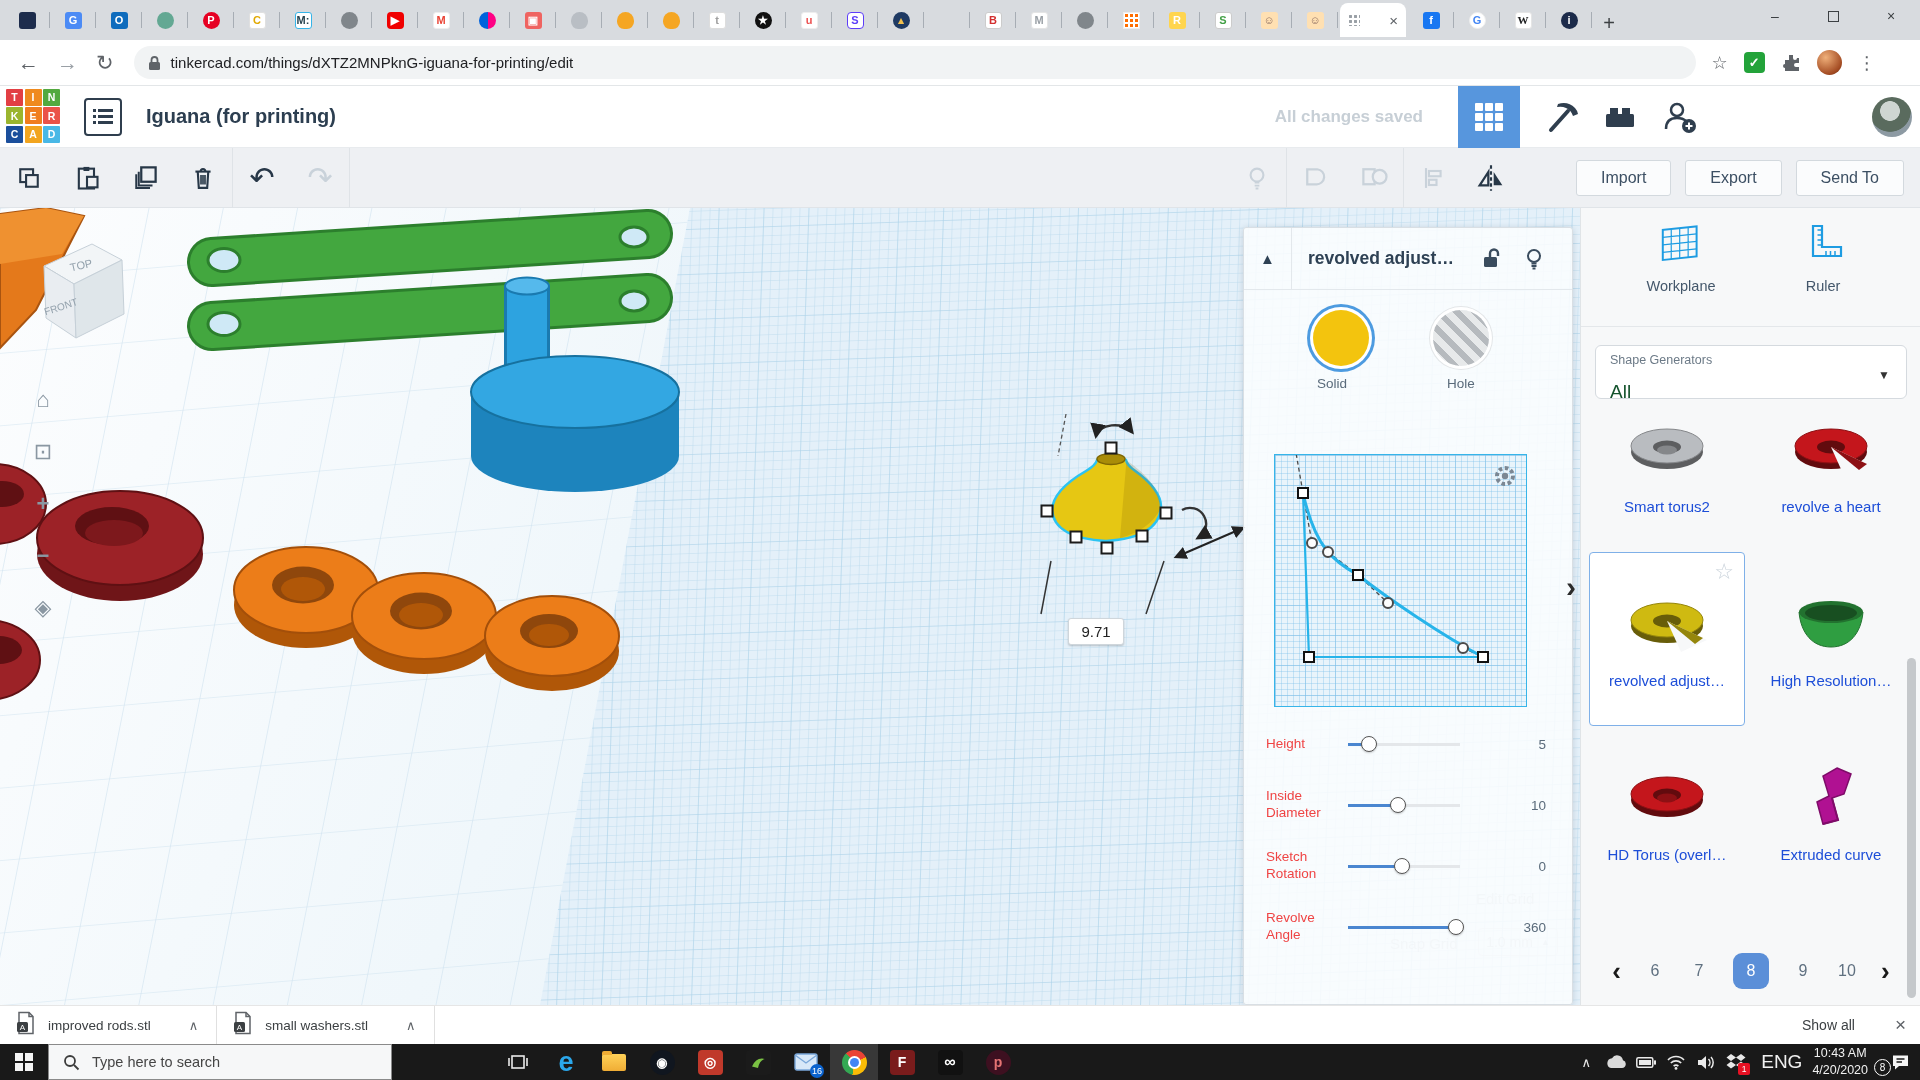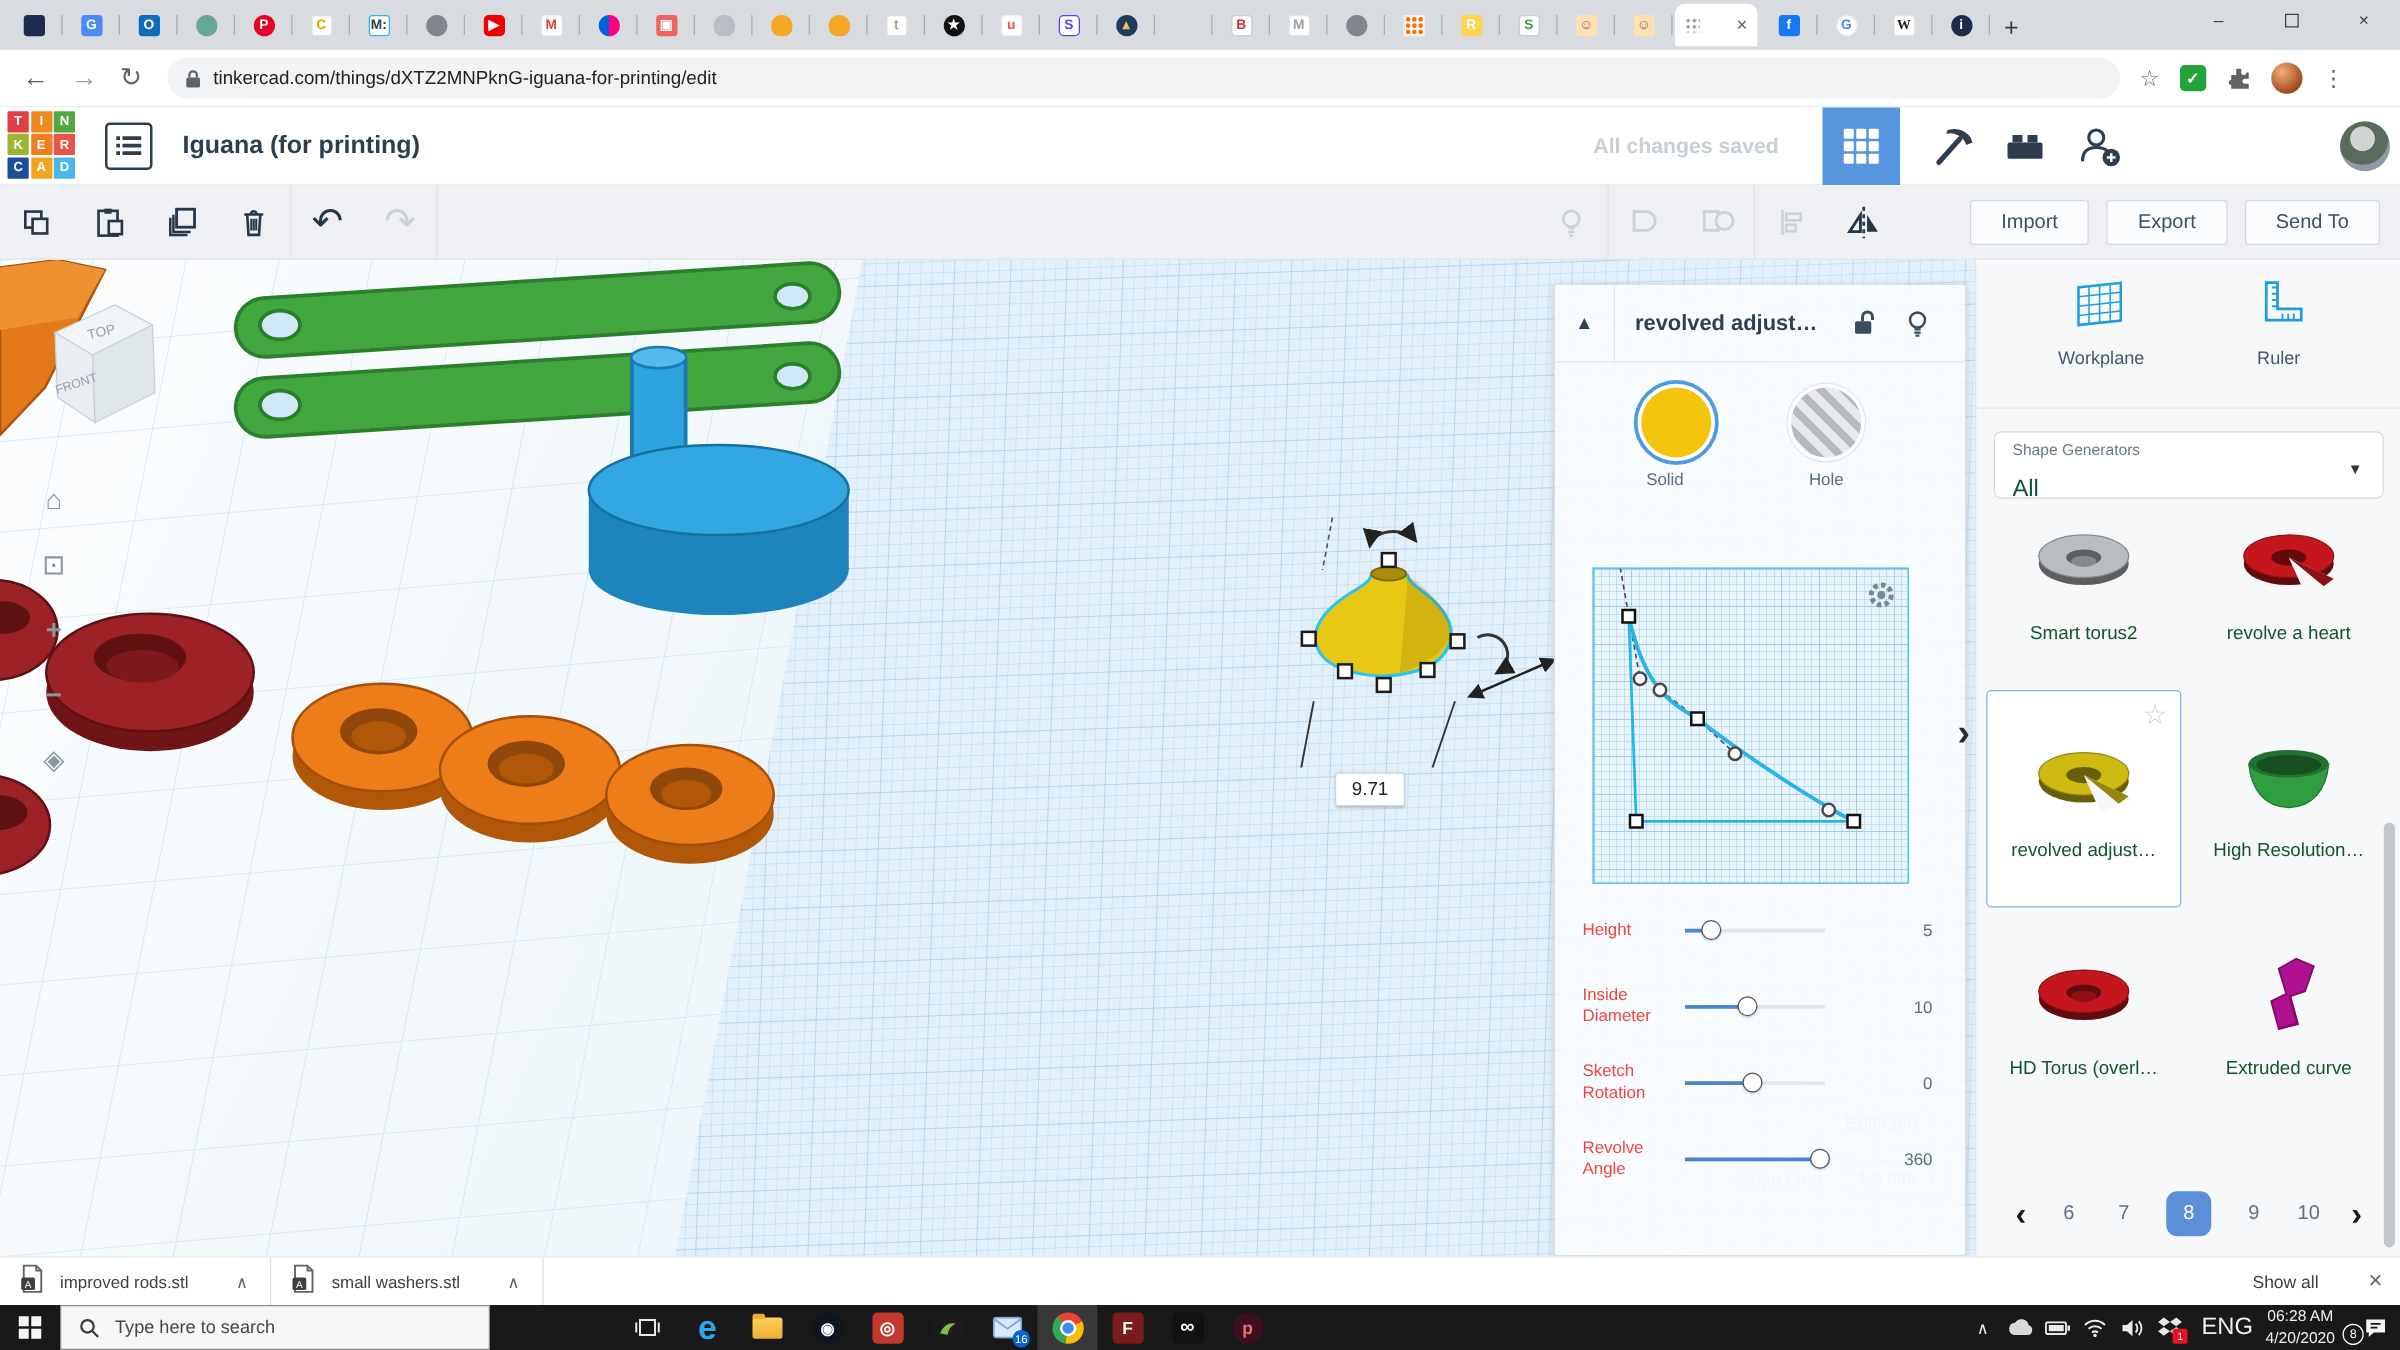--- a/index.html
+++ b/index.html
@@ -81,21 +81,21 @@
   .tool-label{margin-top:8px;font-size:14.5px;color:#44576b}
   #tools-divider{position:absolute;left:0;top:118px;width:340px;height:1px;background:#e4e7ea}
   #gen-dd{position:absolute;left:14px;top:137px;width:312px;height:54px;background:#fff;border:1px solid #d5dadf;border-radius:6px;padding:7px 14px}
   #gen-label{font-size:12.5px;color:#6c7a87}
   #gen-value{font-size:19px;color:#14532d;margin-top:14px}
   #gen-caret{position:absolute;right:16px;top:22px;color:#333;font-size:12px}
   #shape-grid{position:absolute;left:8px;top:170px;display:grid;grid-template-columns:156px 156px;grid-auto-rows:174px;column-gap:8px}
   .shape-cell{position:relative;display:flex;flex-direction:column;align-items:center;justify-content:center;border:1px solid transparent;border-radius:4px}
   .shape-cell.sel{background:#fff;border-color:#7fb0e8}
   .shape-star{position:absolute;right:10px;top:6px;color:#c9d2da;font-size:22px}
-  .shape-label{margin-top:14px;font-size:15px;color:#14532d;max-width:146px;overflow:hidden;white-space:nowrap;text-align:right}
+  .shape-label{margin-top:14px;font-size:15px;color:#1d4ed8;max-width:146px;overflow:hidden;white-space:nowrap;text-align:right}
   #pagination{position:absolute;left:0;top:745px;width:340px;display:flex;align-items:center;justify-content:center;gap:24px}
   .pg-num{font-size:16px;color:#5f7080;min-width:20px;text-align:center}
   .pg-num.active{background:#5b8fd8;color:#fff;width:36px;height:36px;border-radius:9px;display:flex;align-items:center;justify-content:center}
   .pg-arrow{font-size:26px;font-weight:bold;color:#1a1a1a;line-height:1}
   #sb-scroll{position:absolute;right:4px;top:450px;width:9px;height:340px;border-radius:5px;background:#c5c8cb}
   
   #dlbar{position:absolute;left:0;top:1005px;width:1920px;height:39px;background:#fff;border-top:1px solid #e6e6e6;display:flex;align-items:center;z-index:8}
   .dl-chip{height:39px;display:flex;align-items:center;padding:0 18px 0 16px;border-right:1px solid #e0e0e0;gap:12px}
   .dl-name{font-size:13.5px;color:#3c4043}
   .dl-caret{color:#5f6368;font-size:13px;margin-left:26px}
@@ -819,21 +819,21 @@
         </svg>
     </span>
     <span class="tray-ic">
       <svg width="20" height="18" viewBox="0 0 20 18">
           <path d="M5,1 L10,4.5 L5,8 L0.5,4.5 Z M15,1 L19.5,4.5 L15,8 L10,4.5 Z M5,8.5 L10,12 L5,15.5 L0.5,12 Z M15,8.5 L19.5,12 L15,15.5 L10,12 Z" fill="#e8e8e8"></path>
         </svg>
       <span class="minibadge">1</span>
     </span>
     <span id="lang">ENG</span>
     <div id="clock">
-      <div>06:28 AM</div>
+      <div>10:43 AM</div>
       <div>4/20/2020</div>
     </div>
     <span class="tray-ic" style="width:40px">
       <svg width="19" height="17" viewBox="0 0 19 17">
           <path d="M2,1.5 H17 V12 H8 L4,15.5 V12 H2 Z" fill="#f5f5f5"></path>
           <path d="M5.5,5 H13.5 M5.5,8 H11" stroke="#191919" stroke-width="1.4"></path>
         </svg>
       <span id="notif-badge">8</span>
     </span>
   </div>

